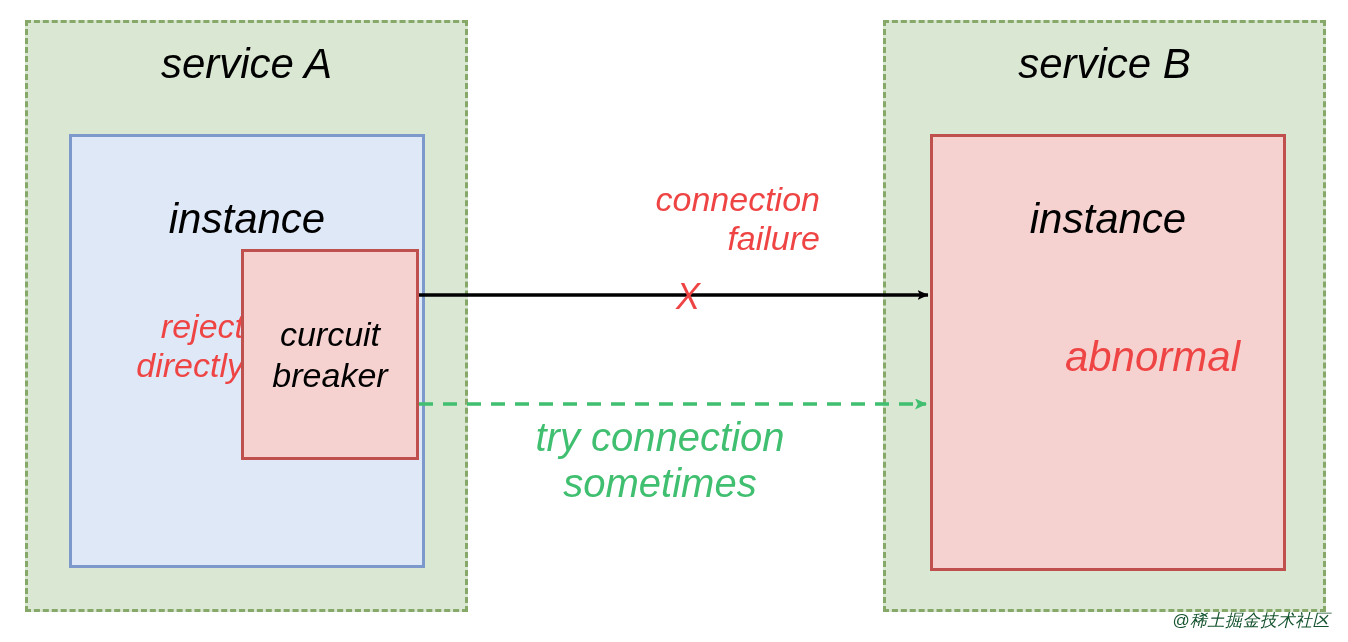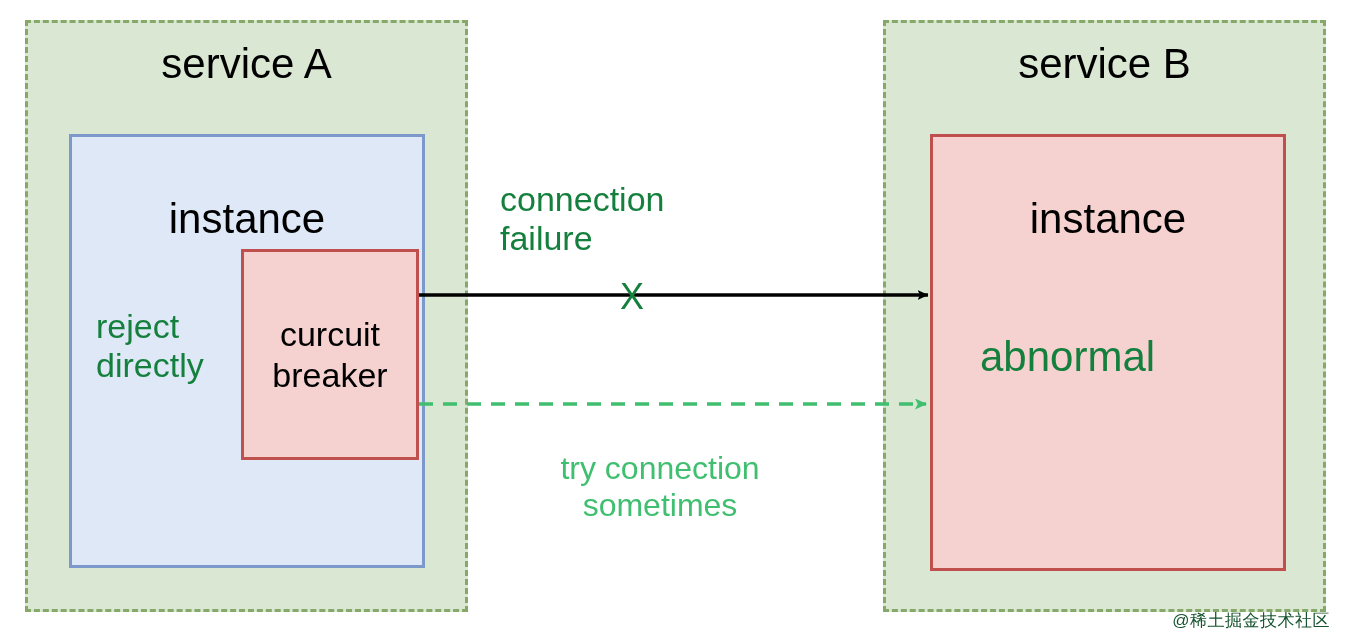--- a/index.html
+++ b/index.html
@@ -10,20 +10,21 @@
   }
   body {
     font-family: "Liberation Sans", "DejaVu Sans", sans-serif;
   }
   #canvas {
     position: relative;
     width: 1348px;
     height: 642px;
     background: #ffffff;
     overflow: hidden;
+    font-style: italic;
   }
 
   
   .service-box {
     position: absolute;
     background: #d9e7d3;
     border: 3px dashed #86a96a;
     box-sizing: border-box;
   }
   #service-a-box { left: 25px;  top: 20px; width: 443px; height: 592px; }
@@ -82,37 +83,37 @@
     font-size: 34px;
     line-height: 1.18;
     color: #000000;
     text-align: center;
     white-space: pre-line;
   }
 
   
   .red-label {
     position: absolute;
-    color: #15803d;
-    text-align: left;
+    color: #ef4444;
+    text-align: right;
     line-height: 1.15;
     white-space: pre-line;
   }
   .green-label {
     position: absolute;
     color: #3fbf6f;
     text-align: center;
     line-height: 1.15;
     white-space: pre-line;
   }
   #reject-label   { left: 96px;  top: 307px; width: 148px; font-size: 34px; }
   #failure-label  { left: 500px; top: 180px; width: 320px; font-size: 34px; }
   #fail-x-label   { left: 620px; top: 276px; width: 80px;  font-size: 36px; }
   #abnormal-label { left: 980px; top: 333px; width: 260px; font-size: 42px; }
-  #try-label      { left: 500px; top: 414px; width: 320px; font-size: 32px; margin-top: 36px; }
+  #try-label      { left: 500px; top: 414px; width: 320px; font-size: 40px; }
 
   #svg-layer {
     position: absolute;
     left: 0; top: 0;
     width: 1348px;
     height: 642px;
     pointer-events: none;
   }
 
   #watermark {

